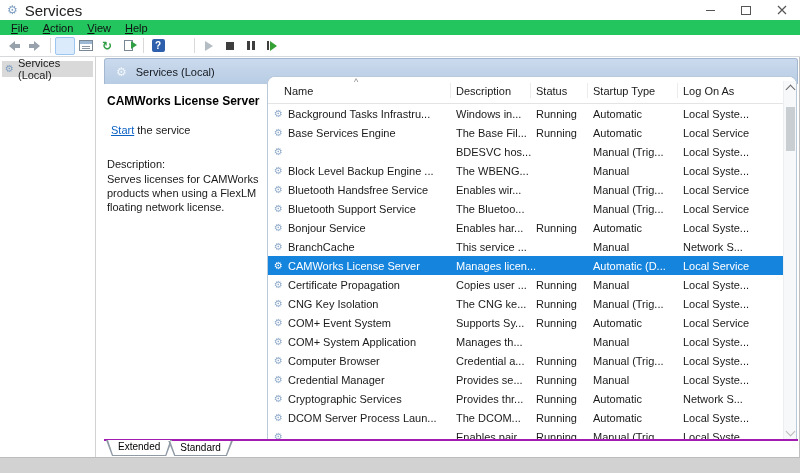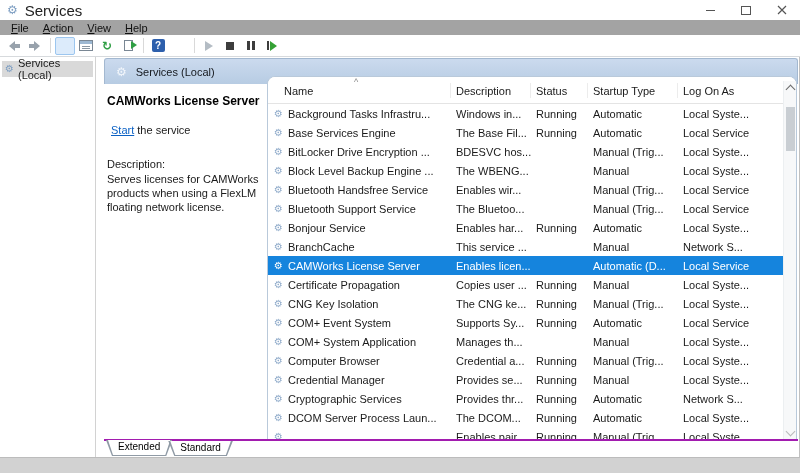--- a/index.html
+++ b/index.html
@@ -11,21 +11,21 @@
   
   .titlebar{position:absolute;top:0;left:0;right:0;height:20px;display:flex;align-items:center;background:#fff;}
   .titlebar .appicon{margin-left:7px;font-size:12px;color:#7d9ec2;}
   .titlebar .tlabel{margin-left:7px;font-size:15px;color:#222;}
   .wincontrols{margin-left:auto;display:flex;height:100%;}
   .wbtn{width:36px;height:100%;display:flex;align-items:center;justify-content:center;color:#444;}
   .min-shape{display:block;width:9px;border-top:1px solid #555;}
   .max-shape{display:block;width:8px;height:7px;border:1px solid #555;}
 
   
-  .menubar{position:absolute;top:20px;left:0;right:0;height:15px;display:flex;align-items:center;padding-left:4px;background:#a3a3a3;}
+  .menubar{position:absolute;top:20px;left:0;right:0;height:15px;display:flex;align-items:center;padding-left:4px;background:#22c55e;}
   .menu-item{display:inline-block;padding:0 7px;color:#111;}
   .menu-item::first-letter{text-decoration:underline;}
 
   
   .toolbar{position:absolute;top:35px;left:0;right:0;height:21px;display:flex;align-items:center;padding-left:4px;border-bottom:1px solid #d7dadd;background:#fff;}
   .tbtn{width:20px;height:18px;display:flex;align-items:center;justify-content:center;margin-right:1px;border:1px solid transparent;border-radius:2px;box-sizing:border-box;}
   .tbtn.active{background:#dcebfb;border-color:#9cc6ef;}
   .tsep{width:1px;height:15px;background:#d9d9d9;margin:0 4px;}
   .arrow-ico svg{display:block;}
   .win-ico{display:block;width:14px;height:11px;border:1px solid #7a8794;background:#fff;position:relative;box-sizing:border-box;}
@@ -238,21 +238,20 @@
         <span class="f-name">Base Services Engine</span>
       </span>
       <span class="cell c-desc f-desc">The Base Fil...</span>
       <span class="cell c-status f-status">Running</span>
       <span class="cell c-startup f-startup">Automatic</span>
       <span class="cell c-logon f-logon">Local Service</span>
     </div>
           <div class="trow">
       <span class="cell c-name">
         <span class="gearglyph">⚙</span>
-        <span class="f-name">BitLocker Drive Encryption ...</span>
       </span>
       <span class="cell c-desc f-desc">BDESVC hos...</span>
       <span class="cell c-status f-status"></span>
       <span class="cell c-startup f-startup">Manual (Trig...</span>
       <span class="cell c-logon f-logon">Local Syste...</span>
     </div>
           <div class="trow">
       <span class="cell c-name">
         <span class="gearglyph">⚙</span>
         <span class="f-name">Block Level Backup Engine ...</span>
@@ -300,21 +299,21 @@
       <span class="cell c-desc f-desc">This service ...</span>
       <span class="cell c-status f-status"></span>
       <span class="cell c-startup f-startup">Manual</span>
       <span class="cell c-logon f-logon">Network S...</span>
     </div>
           <div class="trow selected">
       <span class="cell c-name">
         <span class="gearglyph">⚙</span>
         <span class="f-name">CAMWorks License Server</span>
       </span>
-      <span class="cell c-desc f-desc">Enables licen...</span>
+      <span class="cell c-desc f-desc">Manages licen...</span>
       <span class="cell c-status f-status"></span>
       <span class="cell c-startup f-startup">Automatic (D...</span>
       <span class="cell c-logon f-logon">Local Service</span>
     </div>
           <div class="trow">
       <span class="cell c-name">
         <span class="gearglyph">⚙</span>
         <span class="f-name">Certificate Propagation</span>
       </span>
       <span class="cell c-desc f-desc">Copies user ...</span>

